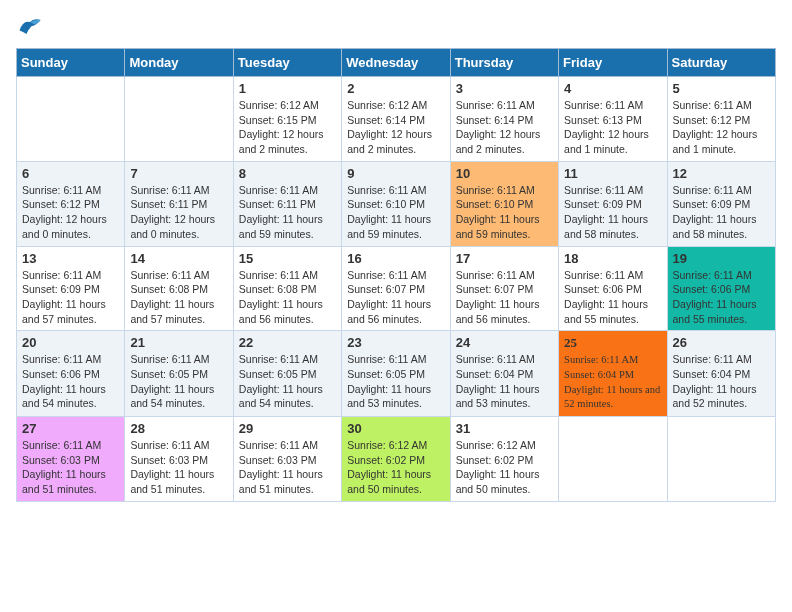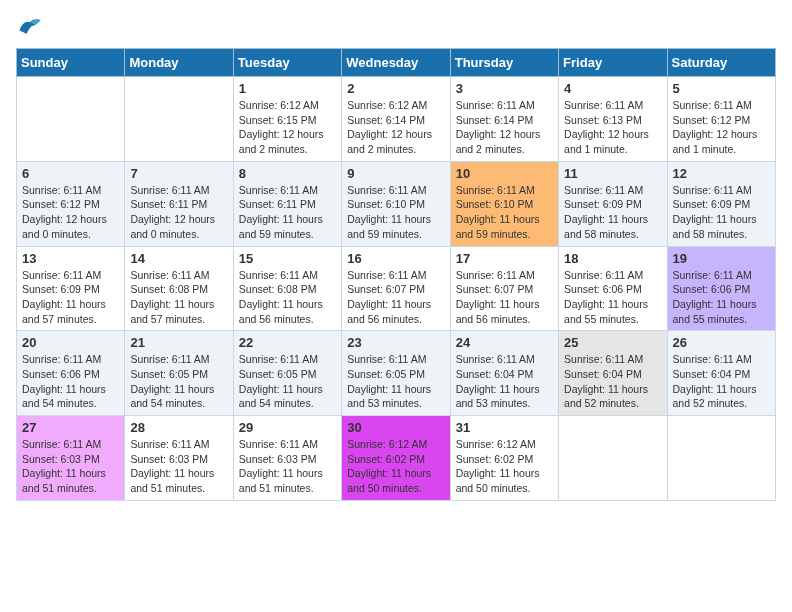--- a/index.html
+++ b/index.html
@@ -208,21 +208,21 @@
           <div class="cell-text">Sunrise: 6:11 AM
 Sunset: 6:07 PM
 Daylight: 11 hours and 56 minutes.</div>
         </td>
         <td style="background: rgb(255, 255, 255);">
           <span class="day-num">18</span>
           <div class="cell-text">Sunrise: 6:11 AM
 Sunset: 6:06 PM
 Daylight: 11 hours and 55 minutes.</div>
         </td>
-        <td style="background: #c4b5fd; margin-left: 44px;">
+        <td style="background: #14b8a6; margin-left: 44px;">
           <span class="day-num">19</span>
           <div class="cell-text">Sunrise: 6:11 AM
 Sunset: 6:06 PM
 Daylight: 11 hours and 55 minutes.</div>
         </td>
       </tr>
       <tr>
         <td style="background: rgb(238, 243, 248);">
           <span class="day-num">20</span>
           <div class="cell-text">Sunrise: 6:11 AM
@@ -246,21 +246,21 @@
           <div class="cell-text">Sunrise: 6:11 AM
 Sunset: 6:05 PM
 Daylight: 11 hours and 53 minutes.</div>
         </td>
         <td style="background: rgb(238, 243, 248);">
           <span class="day-num">24</span>
           <div class="cell-text">Sunrise: 6:11 AM
 Sunset: 6:04 PM
 Daylight: 11 hours and 53 minutes.</div>
         </td>
-        <td style="background: #e5e5e5;">
+        <td style="background: #f97316; font-family: Liberation Serif, serif;">
           <span class="day-num">25</span>
           <div class="cell-text">Sunrise: 6:11 AM
 Sunset: 6:04 PM
 Daylight: 11 hours and 52 minutes.</div>
         </td>
         <td style="background: rgb(238, 243, 248);">
           <span class="day-num">26</span>
           <div class="cell-text">Sunrise: 6:11 AM
 Sunset: 6:04 PM
 Daylight: 11 hours and 52 minutes.</div>
@@ -278,21 +278,21 @@
           <div class="cell-text">Sunrise: 6:11 AM
 Sunset: 6:03 PM
 Daylight: 11 hours and 51 minutes.</div>
         </td>
         <td style="background: rgb(255, 255, 255);">
           <span class="day-num">29</span>
           <div class="cell-text">Sunrise: 6:11 AM
 Sunset: 6:03 PM
 Daylight: 11 hours and 51 minutes.</div>
         </td>
-        <td style="background: #d946ef; margin-left: 40px;">
+        <td style="background: #bef264; margin-left: 40px;">
           <span class="day-num">30</span>
           <div class="cell-text">Sunrise: 6:12 AM
 Sunset: 6:02 PM
 Daylight: 11 hours and 50 minutes.</div>
         </td>
         <td style="background: rgb(255, 255, 255);">
           <span class="day-num">31</span>
           <div class="cell-text">Sunrise: 6:12 AM
 Sunset: 6:02 PM
 Daylight: 11 hours and 50 minutes.</div>

